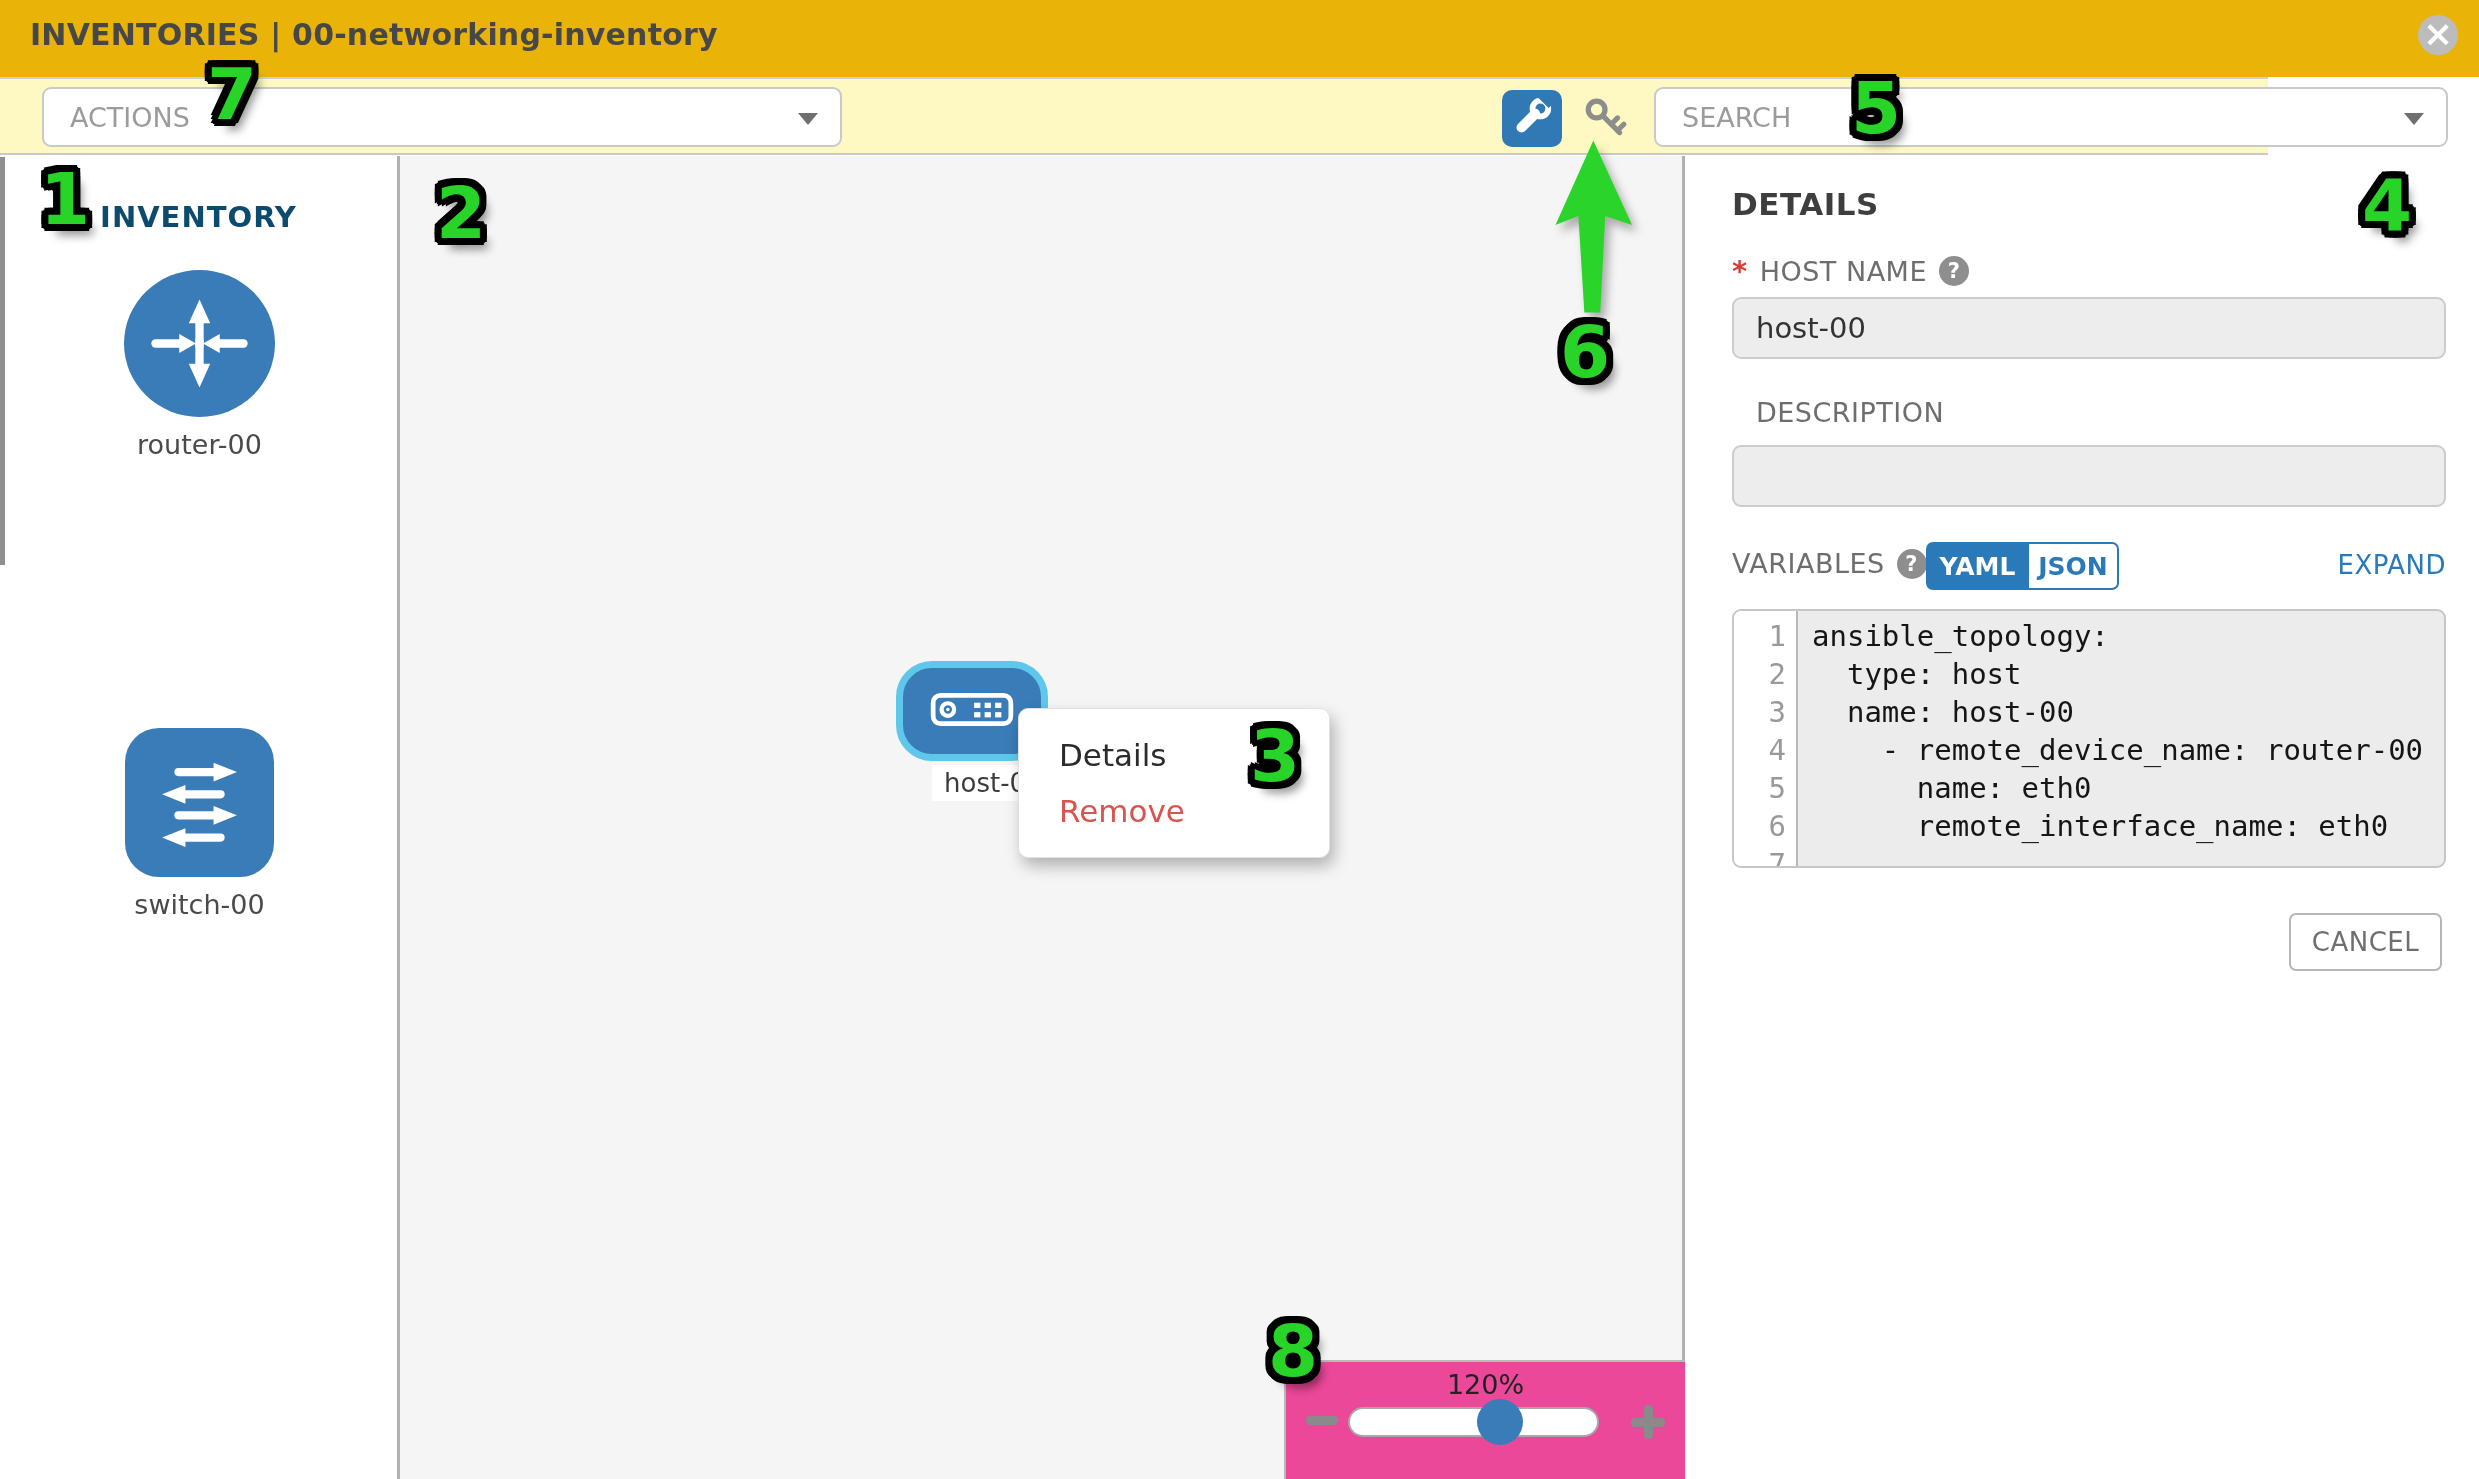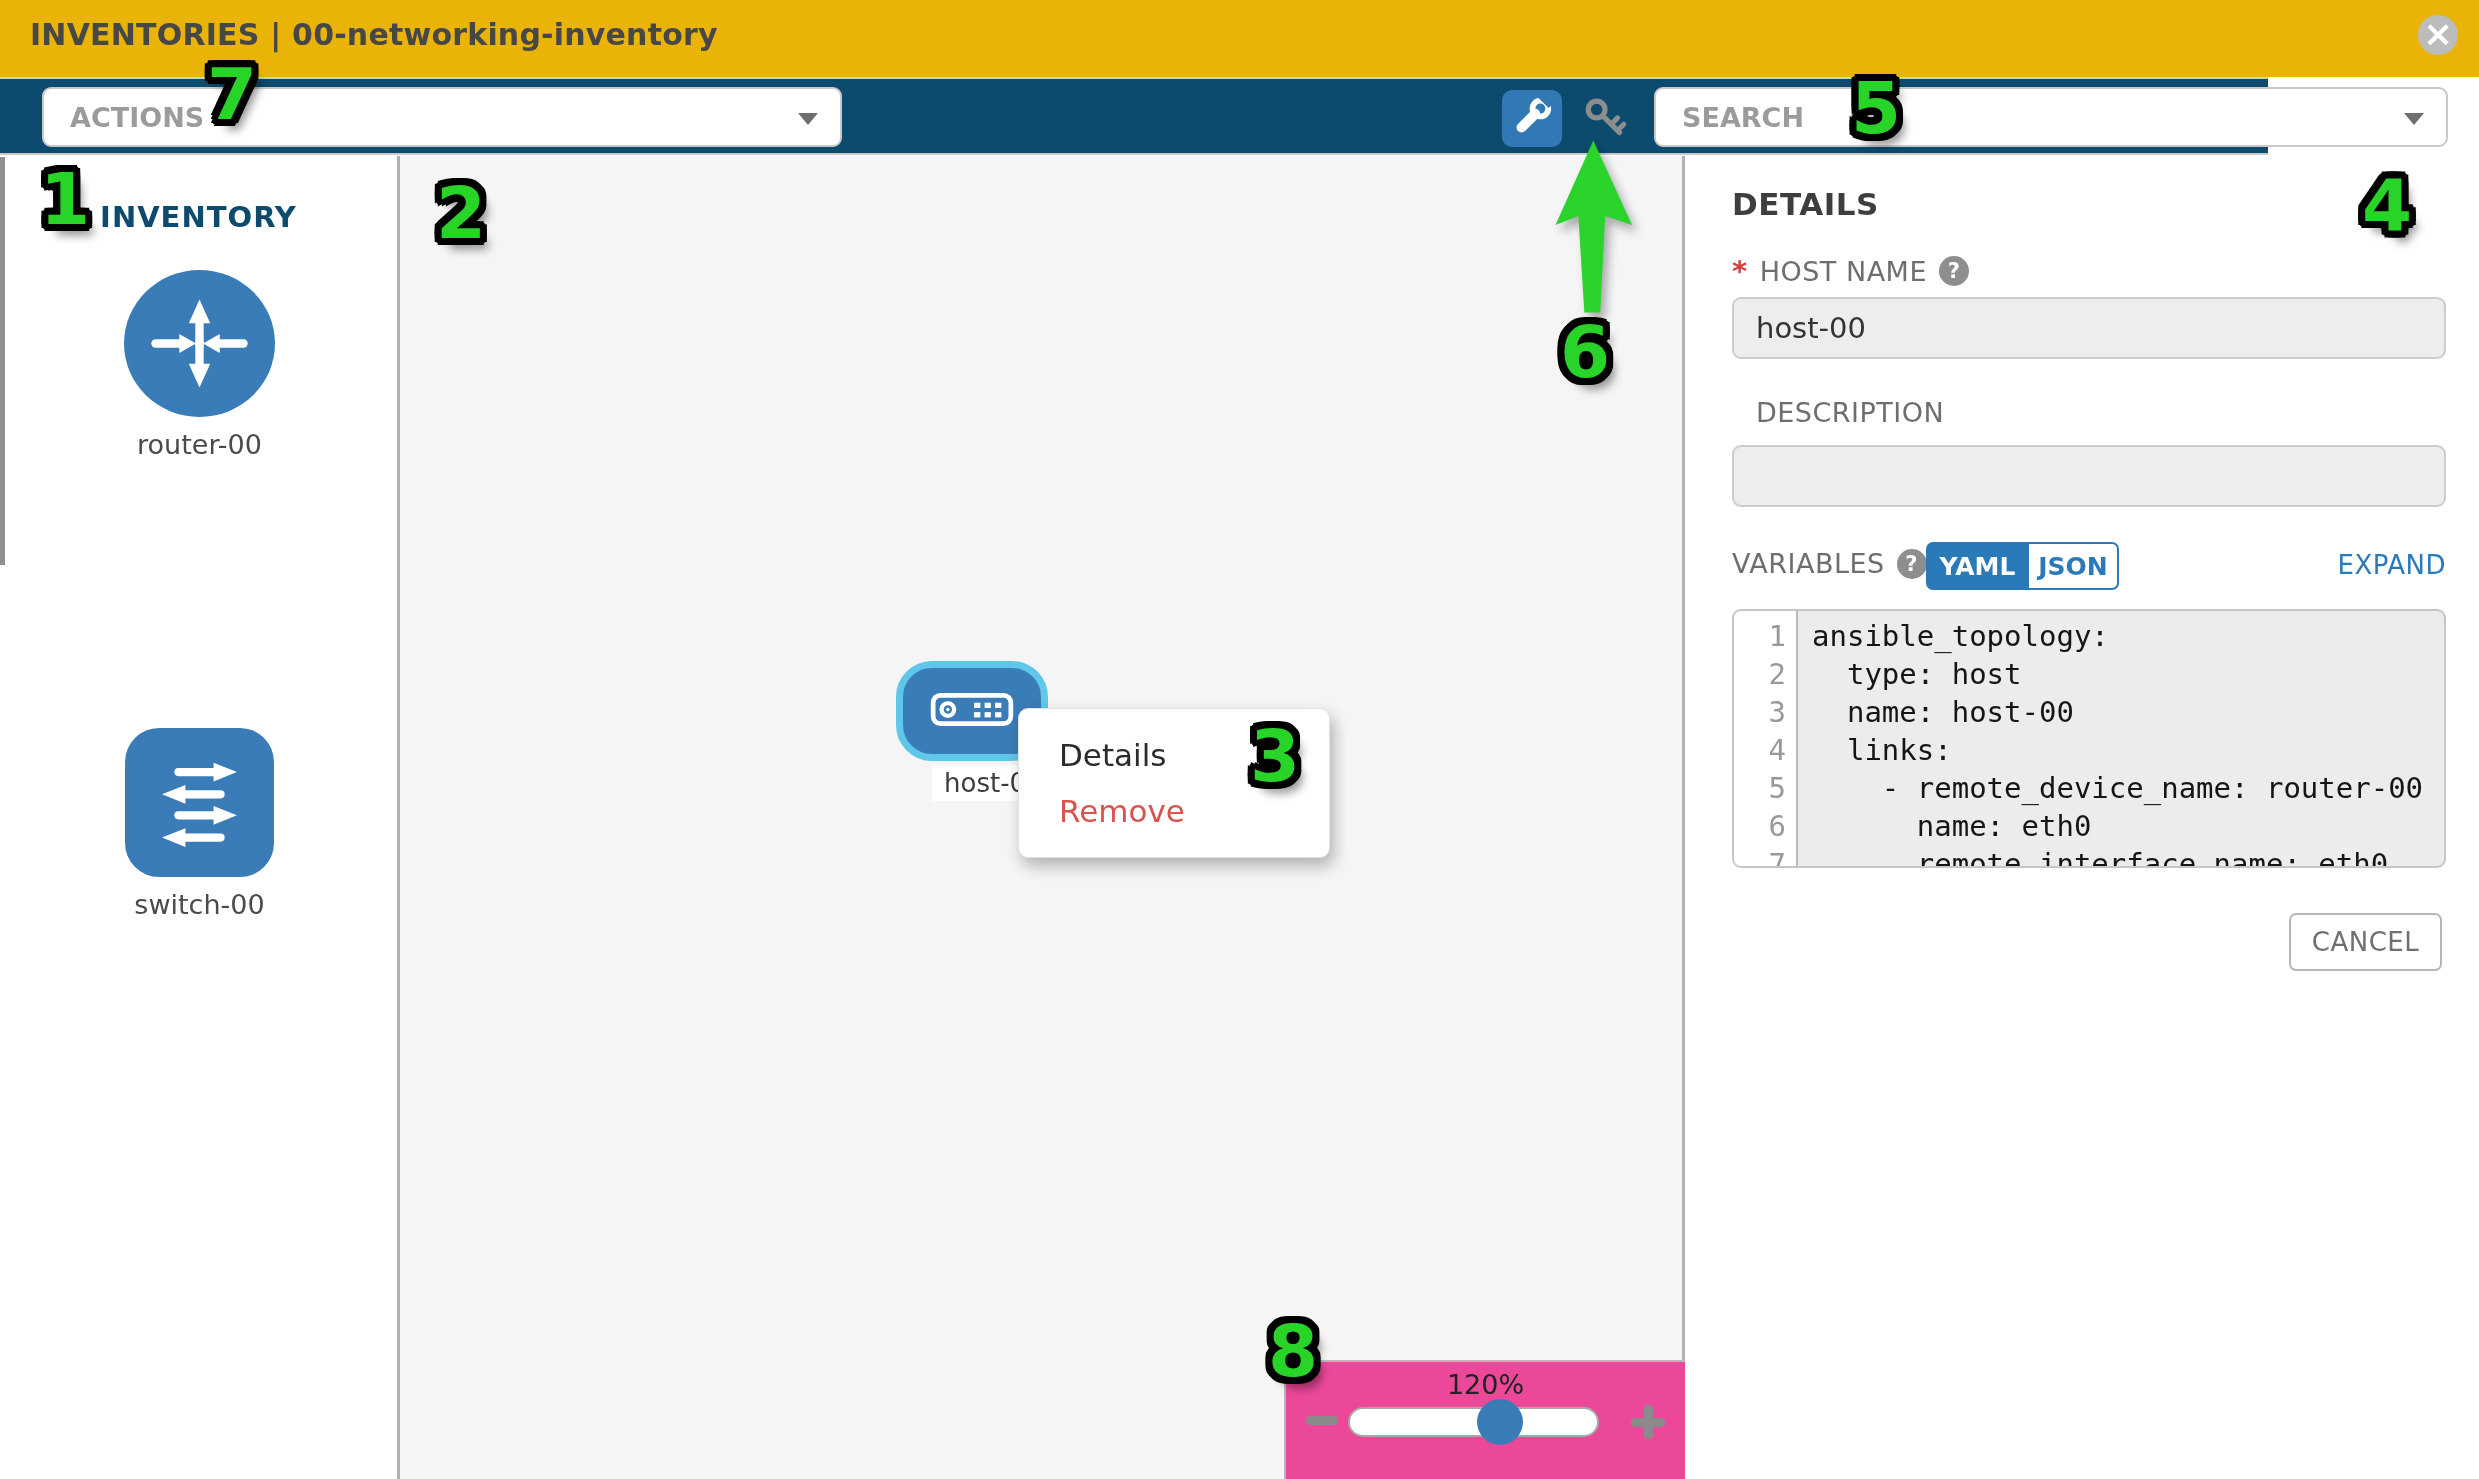--- a/index.html
+++ b/index.html
@@ -6,22 +6,22 @@
   body{
     width:2480px;height:1480px;position:relative;overflow:hidden;
     background:#fff;font-family:"DejaVu Sans","Liberation Sans",sans-serif;
   }
   
   .app-header{position:absolute;left:0;top:0;width:2480px;height:77px;background:#eab308;}
   .app-title{position:absolute;left:30px;top:17px;font-size:30px;font-weight:bold;color:#474747;letter-spacing:0.2px;}
   .close-btn{position:absolute;right:22px;top:15px;width:40px;height:40px;border-radius:50%;
     background:#bcbcbc;color:#fff;font-size:36px;font-weight:bold;line-height:38px;text-align:center;cursor:pointer;}
   
-  .toolbar{position:absolute;left:0;top:77px;width:2268px;height:78px;background:#0c4a6e;
-    border-top:2px solid #cfcfcf;border-bottom:2px solid #c8c8c8;box-sizing:border-box;font-weight:bold;}
+  .toolbar{position:absolute;left:0;top:77px;width:2268px;height:78px;background:#fef9c3;
+    border-top:2px solid #cfcfcf;border-bottom:2px solid #c8c8c8;box-sizing:border-box;}
   .select-box{position:absolute;background:#fff;border:2px solid #c9c9c9;border-radius:9px;height:60px;
     box-sizing:border-box;display:flex;align-items:center;padding:0 26px;color:#9b9b9b;font-size:27px;cursor:pointer;}
   #actions-box{left:42px;top:8px;width:800px;}
   #search-box{left:1654px;top:8px;width:794px;}
   .chevron{position:absolute;right:22px;top:24px;width:0;height:0;
     border-left:10px solid transparent;border-right:10px solid transparent;border-top:12px solid #6f6f6f;}
   .wrench-btn{position:absolute;left:1502px;top:11px;width:60px;height:57px;background:#3179b5;border-radius:10px;
     display:flex;align-items:center;justify-content:center;cursor:pointer;}
   .key-btn{position:absolute;left:1582px;top:17px;width:46px;height:46px;cursor:pointer;}
   
@@ -269,21 +269,20 @@
       <div class="ln">3</div>
       <div class="ln">4</div>
       <div class="ln">5</div>
       <div class="ln">6</div>
       <div class="ln">7</div>
     </div>
     <div class="code-lines">
       <div class="code-line">ansible_topology:</div>
       <div class="code-line">  type: host</div>
       <div class="code-line">  name: host-00</div>
-      <div class="code-line">  links:</div>
       <div class="code-line">    - remote_device_name: router-00</div>
       <div class="code-line">      name: eth0</div>
       <div class="code-line">      remote_interface_name: eth0</div>
     </div>
   </div>
 
   <div class="cancel-btn">CANCEL</div>
 </div>
 
 <svg class="annot-arrow" viewBox="0 0 2492 1487" width="2480" height="1480">

